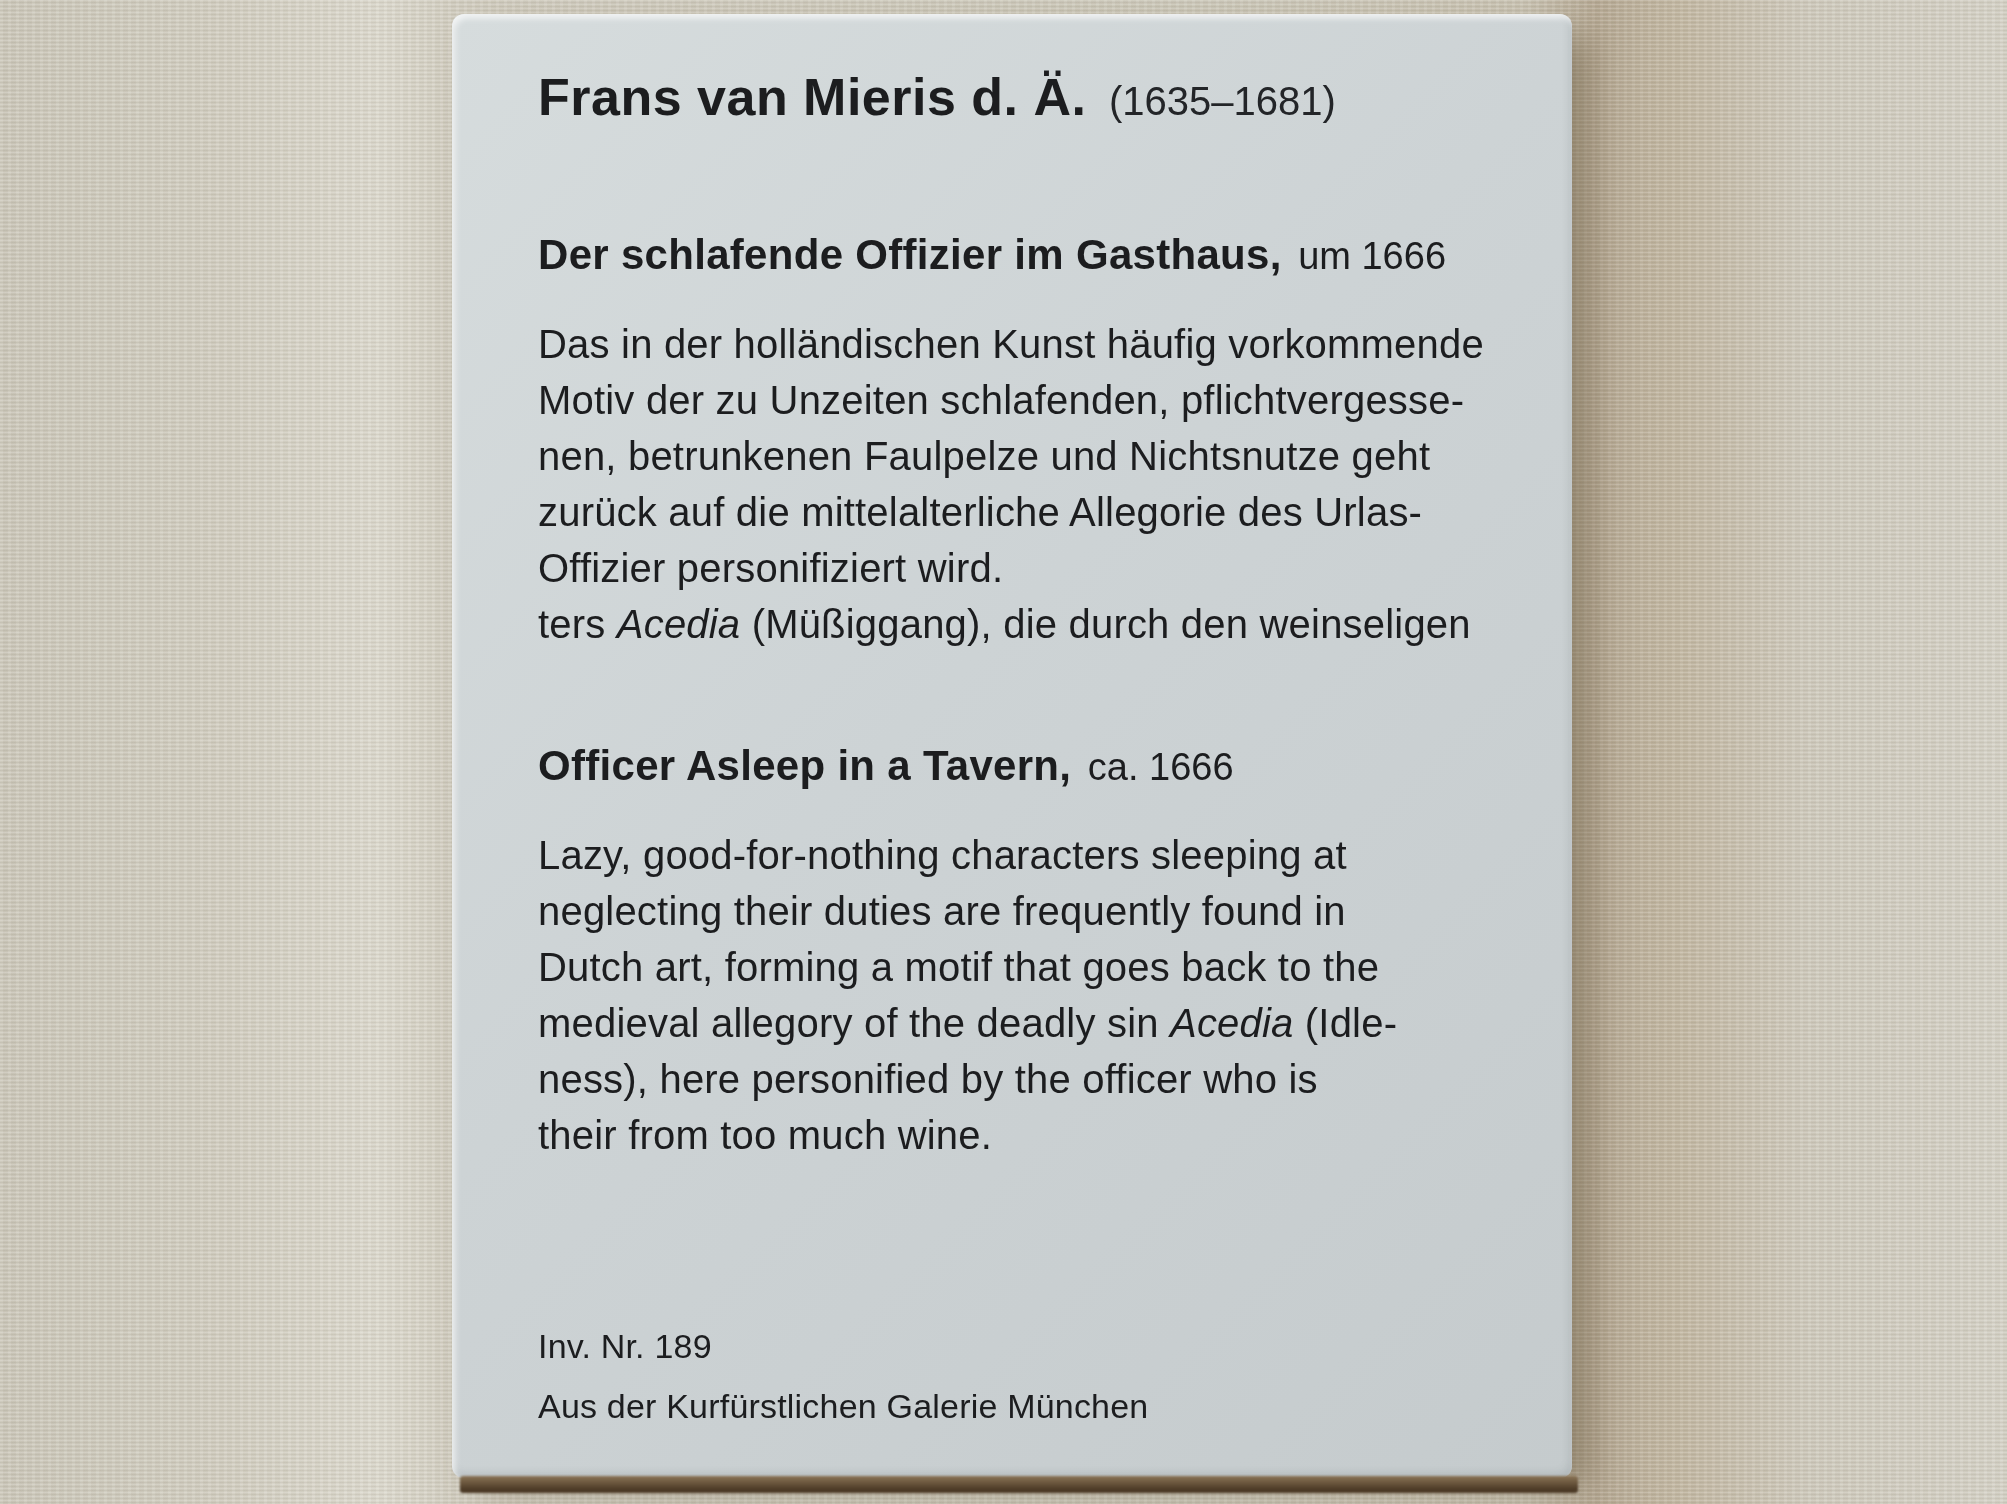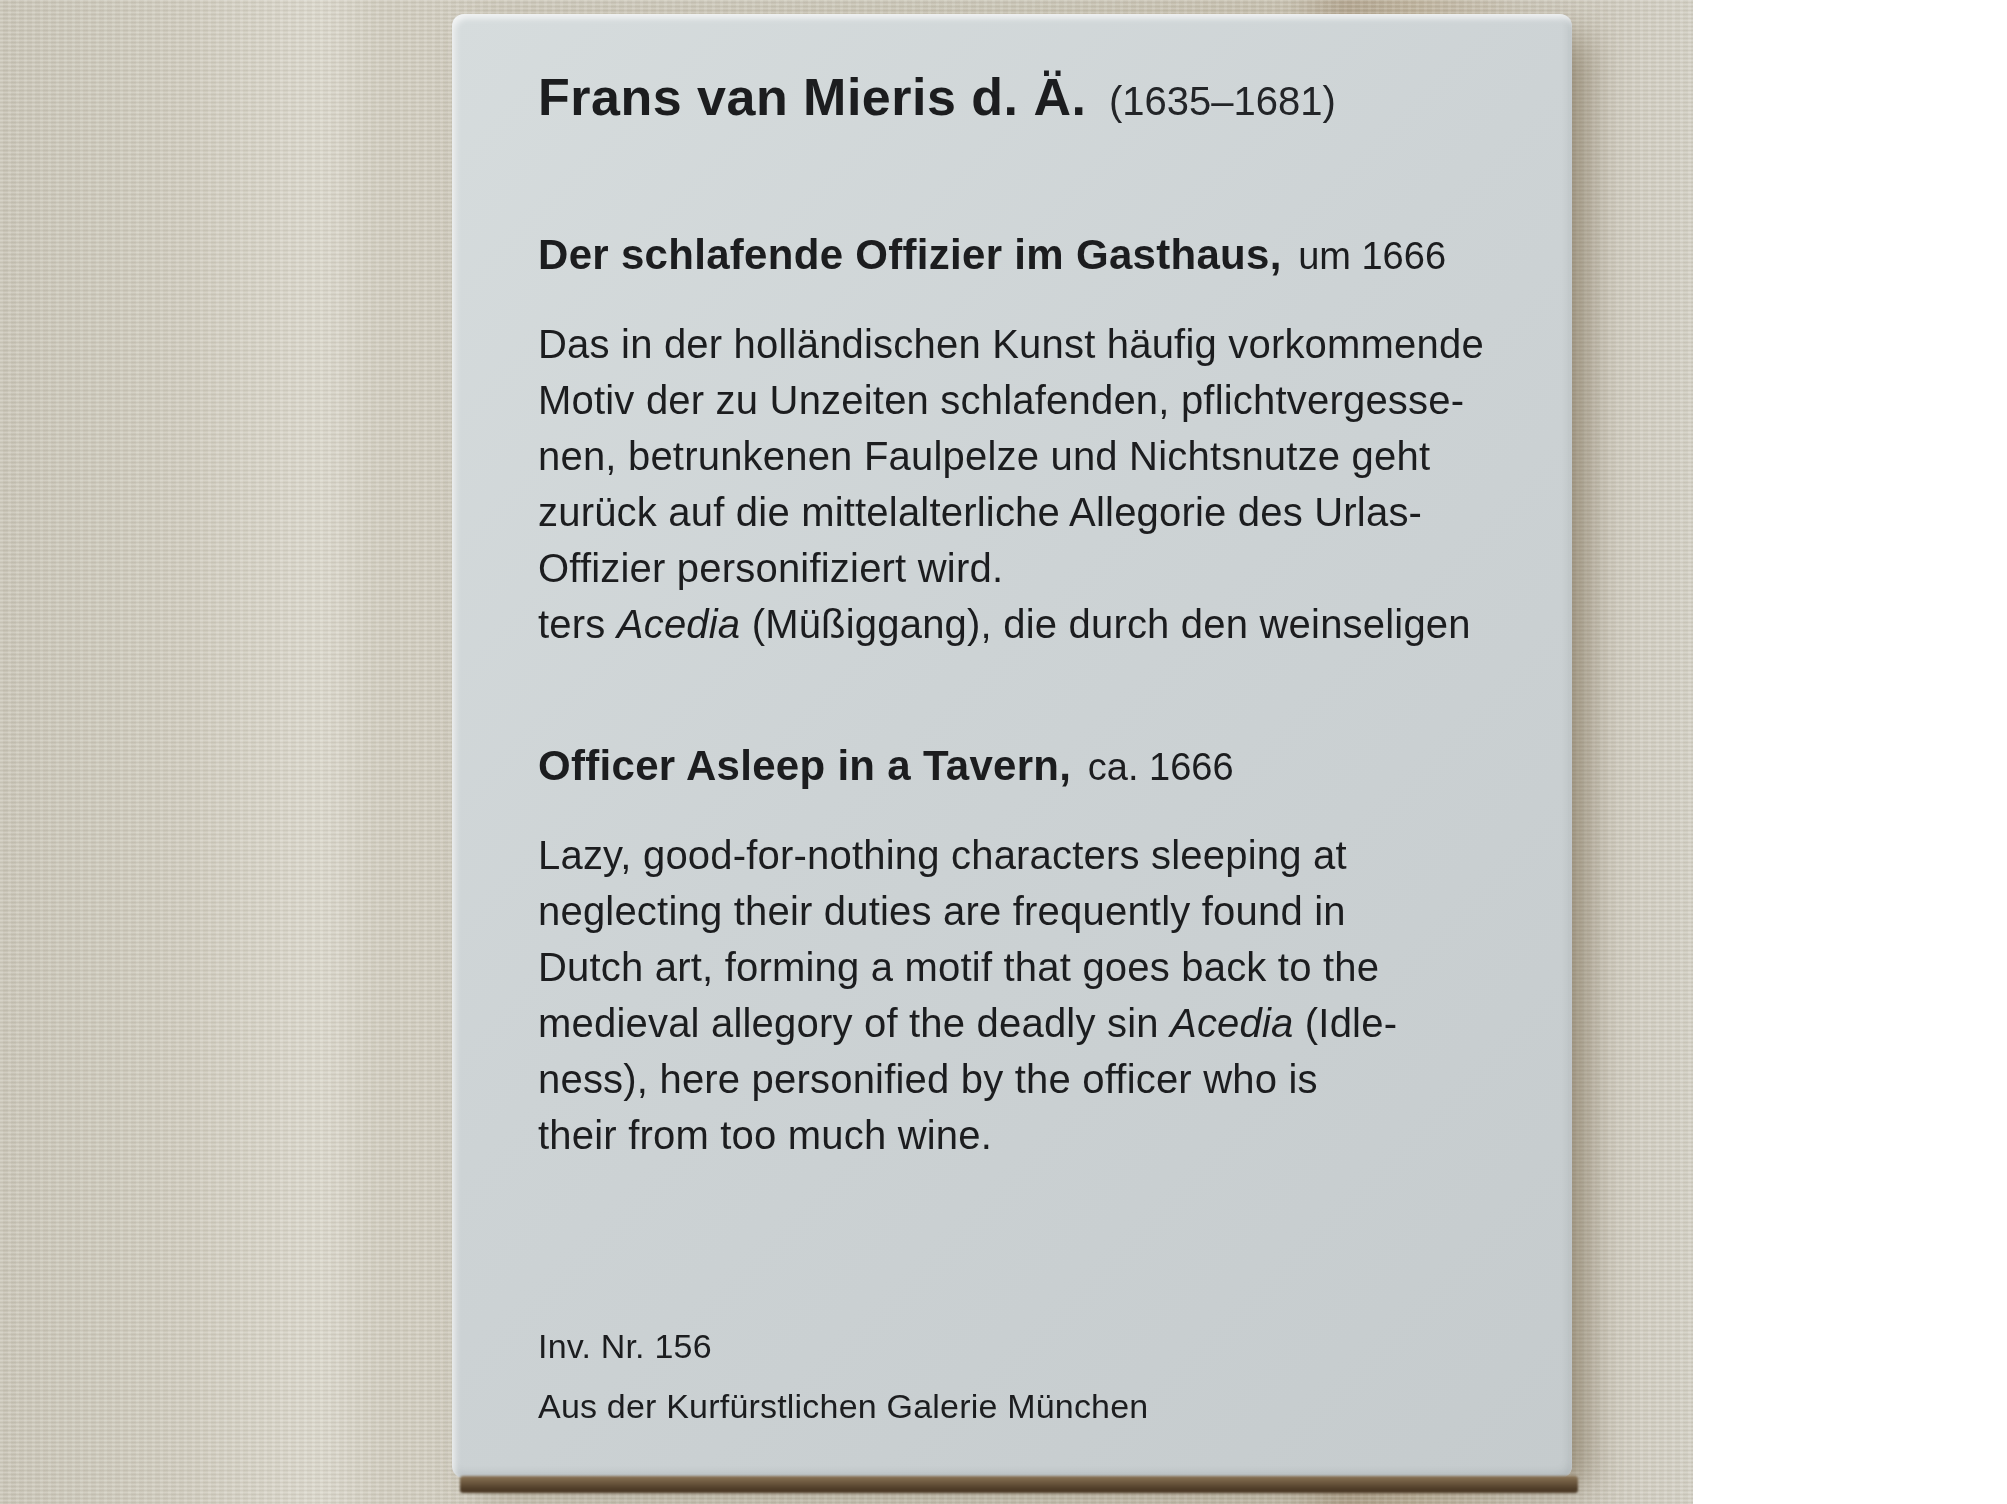--- a/index.html
+++ b/index.html
@@ -7,21 +7,21 @@
     padding: 0;
     width: 2007px;
     height: 1504px;
     overflow: hidden;
     font-family: "Liberation Sans", "DejaVu Sans", sans-serif;
   }
 
   
   .wall {
     position: relative;
-    width: 1693px;
+    width: 2007px;
     height: 1504px;
     background:
       repeating-linear-gradient(180deg,
         rgba(255,255,255,0.16) 0 1px,
         rgba(0,0,0,0.0) 1px 2px,
         rgba(92,82,62,0.07) 2px 3px,
         rgba(0,0,0,0.0) 3px 4px),
       repeating-linear-gradient(90deg,
         rgba(255,255,255,0.05) 0 3px,
         rgba(120,110,88,0.05) 3px 8px),
@@ -155,18 +155,18 @@
       <div class="line">neglecting their duties are frequently found in</div>
       <div class="line">Dutch art, forming a motif that goes back to the</div>
       <div class="line">
         <span>medieval allegory of the deadly sin </span><span class="em-term">Acedia</span><span> (Idle-</span>
       </div>
       <div class="line">ness), here personified by the officer who is</div>
       <div class="line">their from too much wine.</div>
     </div>
 
     <div class="footer">
-      <div>Inv. Nr. 156</div>
+      <div>Inv. Nr. 189</div>
       <div>Aus der Kurfürstlichen Galerie München</div>
     </div>
 
   </div>
 </div>
 
 </body></html>

